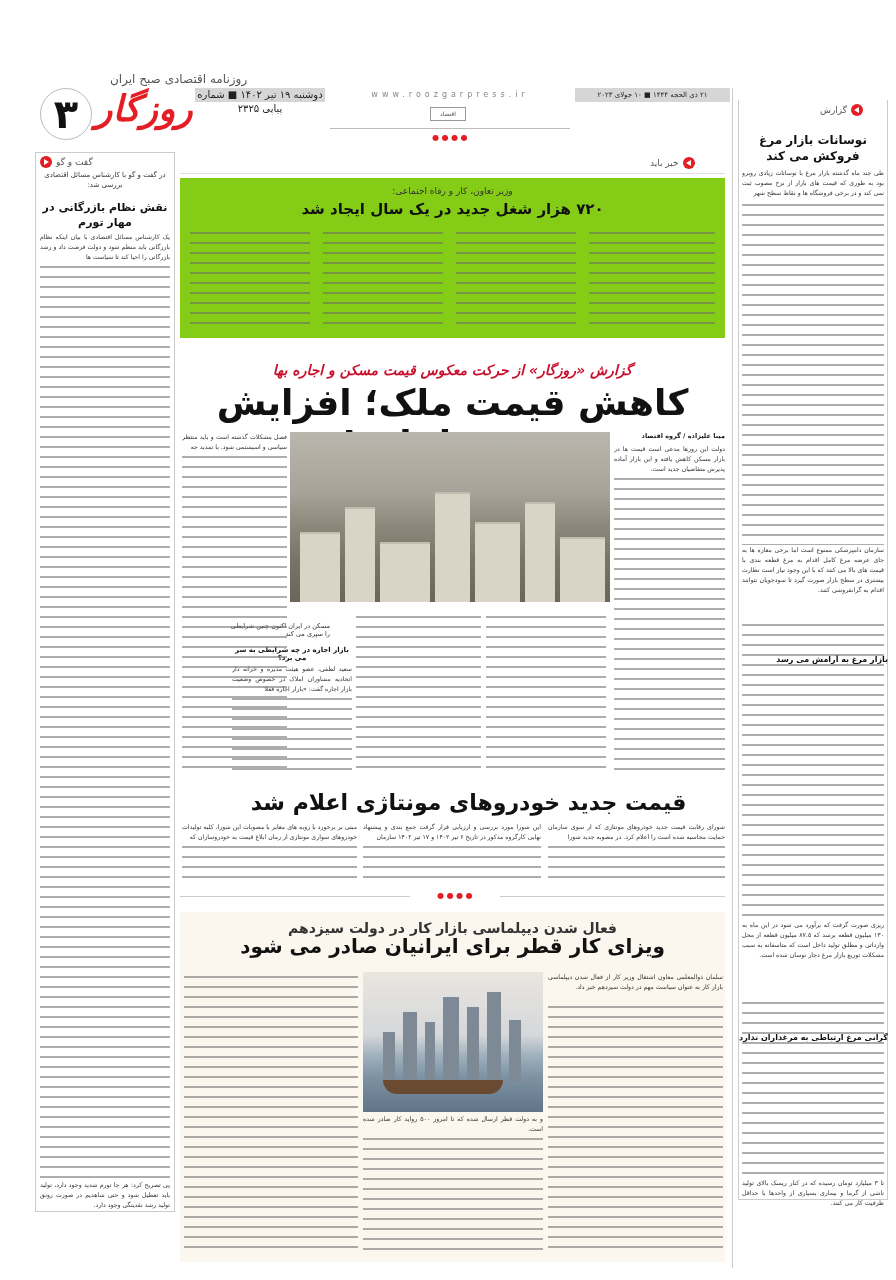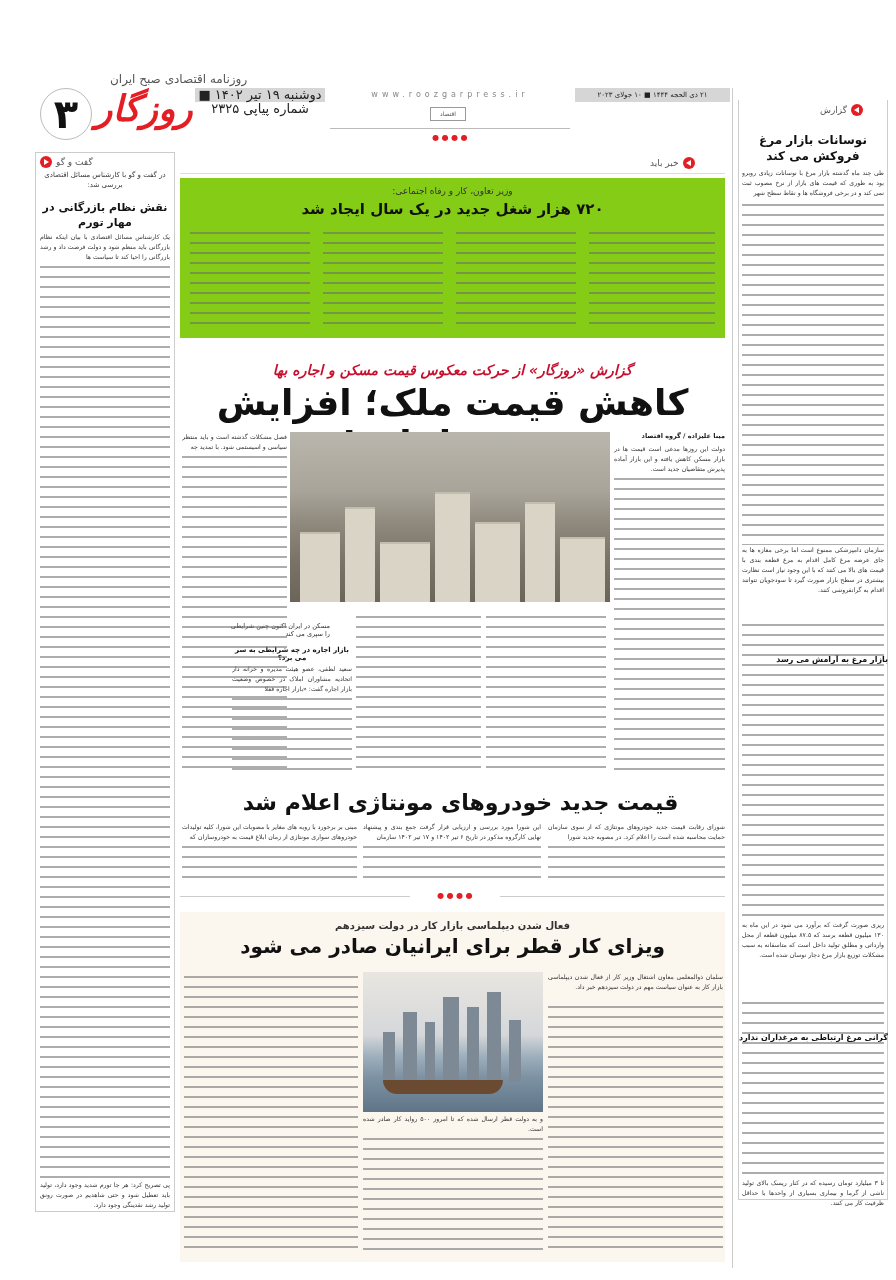--- a/index.html
+++ b/index.html
@@ -1,21 +1,21 @@
 <!DOCTYPE html>
 <html><head>
 <meta charset="utf-8">
 <style>
 * { box-sizing: border-box; margin: 0; padding: 0; }
 body { width: 896px; height: 1280px; background: #ffffff; font-family: "DejaVu Sans", sans-serif; color: #1a1a1a; position: relative; overflow: hidden; direction: rtl; }
 .abs { position: absolute; }
 .page-num { left: 40px; top: 88px; width: 52px; height: 52px; border: 1px solid #bbb; border-radius: 50%; display: flex; align-items: center; justify-content: center; font-size: 40px; font-weight: bold; color: #111; background: #fff; }
 .logo-text { left: 95px; top: 88px; font-size: 36px; font-weight: bold; color: #e31e24; font-style: italic; letter-spacing: -2px; }
 .tagline { left: 110px; top: 72px; font-size: 12px; color: #555; }
-.bar-left { left: 195px; top: 88px; width: 130px; height: 14px; background: #d6d6d6; font-size: 13px; line-height: 14px; text-align: center; color: #222; }
+.bar-left { left: 195px; top: 88px; width: 130px; height: 14px; background: #d6d6d6; font-size: 10px; line-height: 14px; text-align: center; color: #222; }
 .bar-url { left: 330px; top: 88px; width: 240px; height: 14px; font-size: 8px; line-height: 14px; text-align: center; color: #888; letter-spacing: 4px; direction: ltr; }
 .bar-right { left: 575px; top: 88px; width: 155px; height: 14px; background: #d6d6d6; font-size: 7px; line-height: 14px; text-align: center; color: #222; }
 .header-line { left: 330px; top: 128px; width: 240px; height: 1px; background: #bbb; }
 .header-vline { left: 732px; top: 88px; width: 1px; height: 1180px; background: #ccc; }
 .emblem { left: 430px; top: 107px; width: 36px; height: 14px; border: 1px solid #999; font-size: 6px; text-align: center; line-height: 12px; color: #555; }
 .dots { left: 430px; top: 136px; width: 40px; height: 4px; font-size: 8px; color: #e31e24; line-height: 4px; text-align: center; }
 
 .sec-label { display: flex; align-items: center; gap: 4px; font-size: 9px; color: #555; }
 .red-dot { width: 12px; height: 12px; border-radius: 50%; background: #e31e24; display: inline-block; position: relative; }
 .red-dot::after { content: ""; position: absolute; left: 3px; top: 3px; border-right: 5px solid #fff; border-top: 3px solid transparent; border-bottom: 3px solid transparent; }
@@ -32,26 +32,26 @@
 .kv-kicker { width: 100%; text-align: center; font-size: 9px; color: #333; top: 8px; left: 0; }
 .kv-title { width: 100%; text-align: center; font-size: 15px; font-weight: bold; color: #111; top: 22px; left: 0; }
 
 .kicker-red { left: 180px; top: 362px; width: 545px; text-align: center; font-size: 14px; color: #c8102e; font-weight: bold; font-style: italic; }
 .main-title { left: 180px; top: 382px; width: 545px; text-align: center; font-size: 36px; font-weight: bold; color: #111; letter-spacing: -1px; }
 .photo-city { left: 290px; top: 432px; width: 320px; height: 170px; background: linear-gradient(180deg, #b9b6ad 0%, #a9a499 35%, #8d877c 55%, #7a7468 75%, #6b6458 100%); overflow: hidden; }
 .photo-city .b { position: absolute; bottom: 0; background: #d9d4c6; border-top: 2px solid #c3bdae; }
 .photo-caption { left: 230px; top: 622px; width: 100px; font-size: 6.5px; color: #333; text-align: right; }
 .sub-head { font-size: 7px; font-weight: bold; text-align: center; color: #111; }
 
-.car-title { left: 188px; top: 790px; width: 545px; text-align: center; font-size: 22px; font-weight: bold; color: #111; }
+.car-title { left: 196px; top: 790px; width: 545px; text-align: center; font-size: 22px; font-weight: bold; color: #111; }
 .divider { left: 180px; top: 896px; width: 545px; height: 1px; background: #ccc; }
 .divider-dots { left: 410px; top: 892px; width: 90px; height: 8px; background: #fff; text-align: center; font-size: 8px; color: #e31e24; line-height: 8px; }
 
 .qatar-box { left: 180px; top: 912px; width: 545px; height: 350px; background: #fbf6ee; }
-.qatar-kicker { left: 180px; top: 920px; width: 545px; text-align: center; font-size: 10px; color: #333; font-weight: bold; }
+.qatar-kicker { left: 180px; top: 920px; width: 545px; text-align: center; font-size: 14px; color: #333; font-weight: bold; }
 .qatar-title { left: 180px; top: 934px; width: 545px; text-align: center; font-size: 20px; font-weight: bold; color: #111; }
 .photo-qatar { left: 363px; top: 972px; width: 180px; height: 140px; background: linear-gradient(180deg, #e9e6e0 0%, #d5d7da 45%, #9fb0bd 60%, #7d92a3 75%, #5f7486 100%); overflow: hidden; }
 .photo-qatar .t { position: absolute; bottom: 30px; background: #7d8a96; }
 .boat { position: absolute; left: 20px; bottom: 18px; width: 120px; height: 14px; background: #6b4a32; border-radius: 0 0 30px 30px; }
 
 .r-title { width: 150px; text-align: center; font-size: 12px; font-weight: bold; color: #111; line-height: 16px; }
 .r-sub { width: 150px; text-align: right; font-size: 8px; font-weight: bold; color: #111; margin-top: 48px; }
 .l-title { width: 140px; text-align: center; font-size: 11px; font-weight: bold; color: #111; line-height: 15px; }
 .l-kicker { width: 140px; text-align: center; font-size: 7px; color: #333; line-height: 10px; }
 </style>

